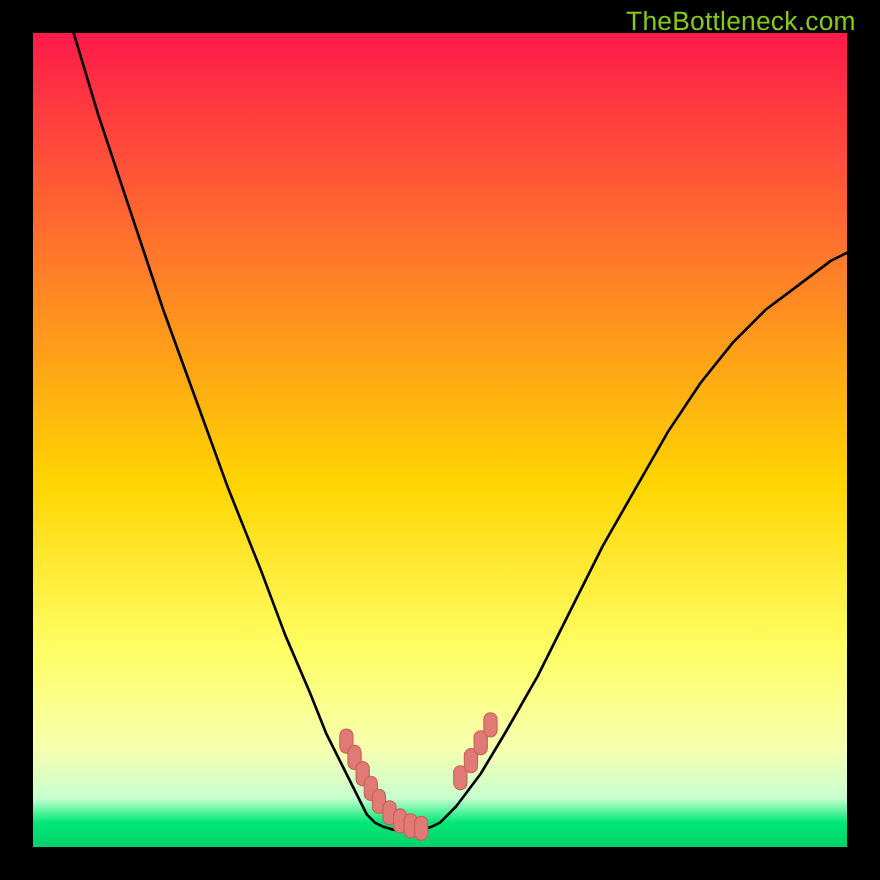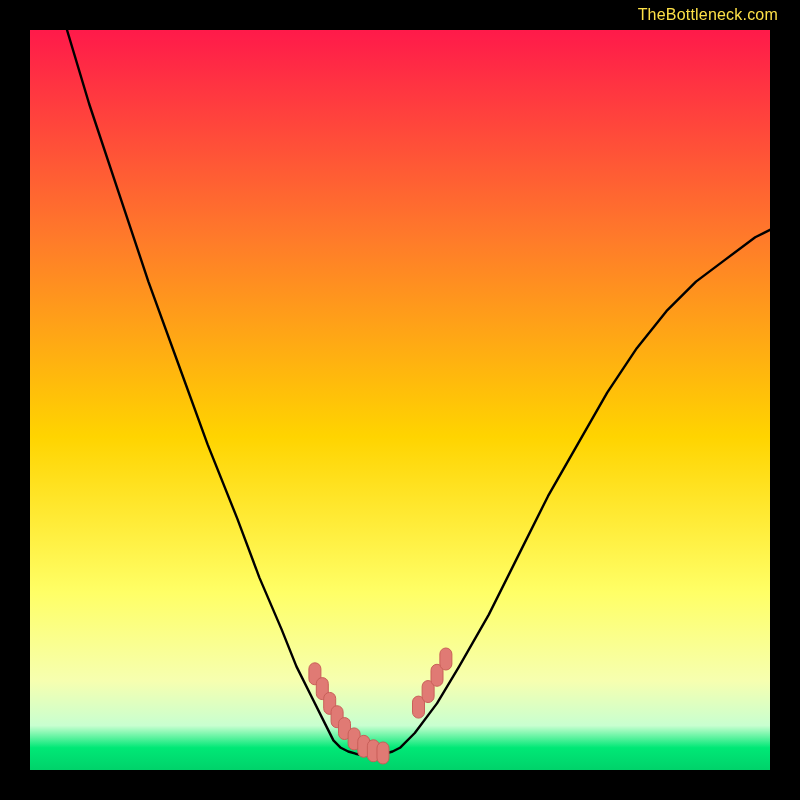--- a/index.html
+++ b/index.html
@@ -22,22 +22,22 @@
     position: absolute;
     left: 30px;
     top: 30px;
     width: 740px;
     height: 740px;
   }
   .watermark {
     position: absolute;
     top: 6px;
     right: 22px;
-    color: #fde047;
-    font-size: 16px;
+    color: #84cc16;
+    font-size: 24px;
     font-weight: 500;
     letter-spacing: 0.2px;
   }
   svg { display: block; }
 </style>
 </head>
 <body>
 
 <div class="frame">
   <div class="watermark">TheBottleneck.com</div>

